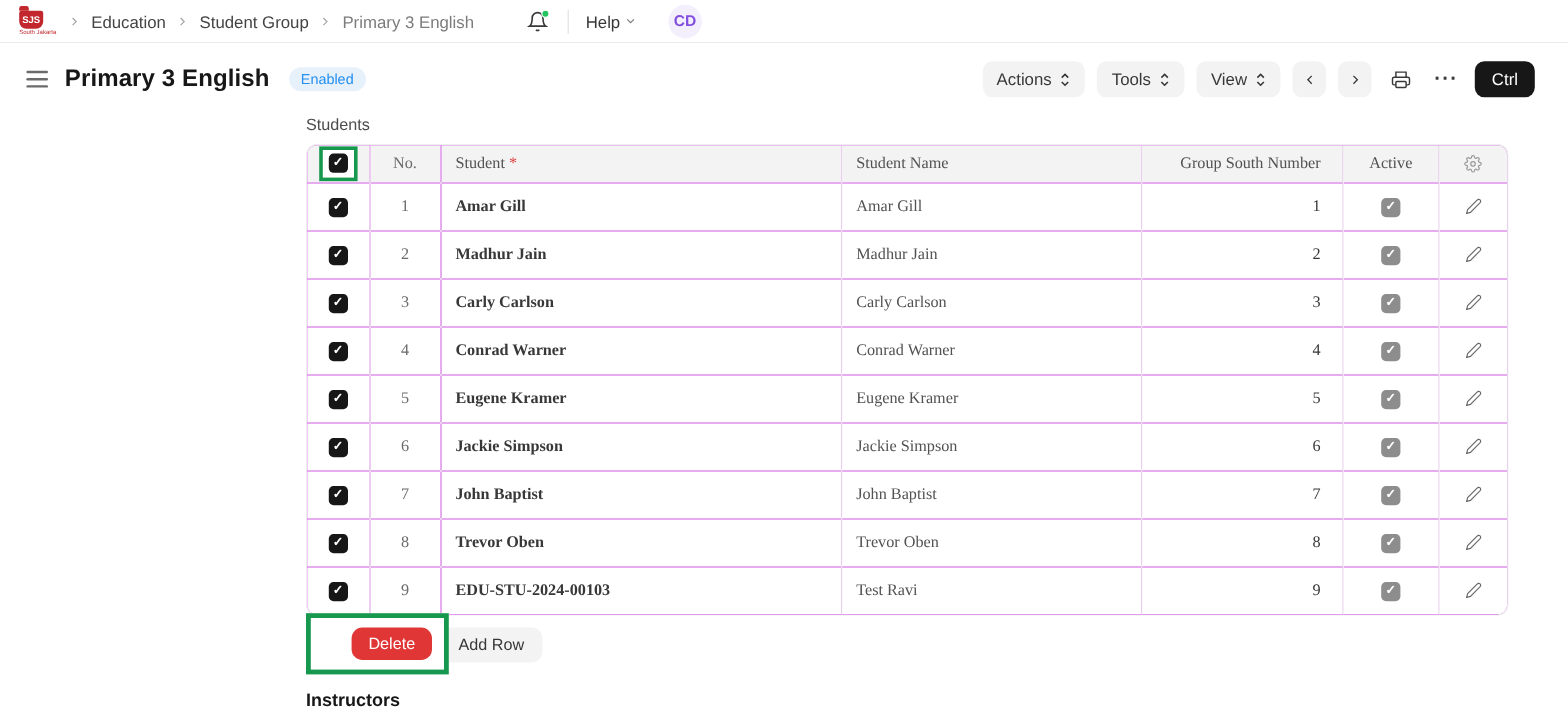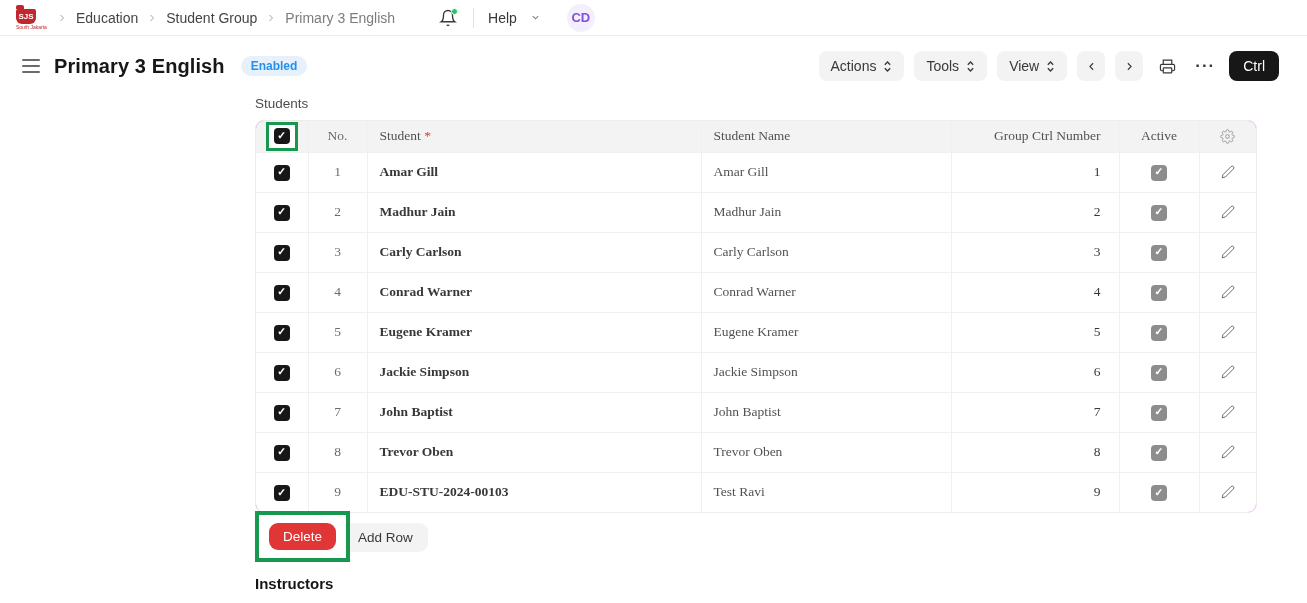--- a/index.html
+++ b/index.html
@@ -27,31 +27,31 @@
     border-radius:8px; display:flex; align-items:center; padding:0 10px; gap:8px; }
   .search-pill input{ border:none; outline:none; background:transparent; font-size:13.5px;
     color:#383838; width:100%; font-family:inherit; }
   .search-pill input::placeholder{ color:#7c7c7c; opacity:1; }
 
   .nav-right{ display:flex; align-items:center; margin-left:42px; gap:14px; }
   .bell-wrap{ position:relative; cursor:pointer; padding:2px; }
   .bell-dot{ position:absolute; top:1px; right:1px; width:7px; height:7px; background:#22c55e;
     border-radius:50%; border:1.5px solid #fff; }
   .nav-divider{ width:1px; height:20px; background:#e3e3e3; }
-  .help{ display:flex; align-items:center; gap:13px; font-size:14px; color:#383838; cursor:pointer; }
+  .help{ display:flex; align-items:center; gap:3px; font-size:14px; color:#383838; cursor:pointer; }
   .avatar{ width:28px; height:28px; border-radius:50%; background:#f4effd; color:#8250df;
     font-size:13px; font-weight:700; display:flex; align-items:center; justify-content:center; cursor:pointer;margin-left:12px; }
 
   
   .page-head{ height:60px; display:flex; align-items:center; padding:0 28px 0 22px; background:#fff; }
   .hamburger{ width:18px; display:flex; flex-direction:column; gap:4px; cursor:pointer; }
   .hamburger div{ height:2px; background:#6b6b6b; border-radius:1px; }
   .page-title{ font-size:20px; font-weight:700; color:#171717; margin-left:14px; letter-spacing:.1px; }
   .status-badge{ margin-left:16px; background:#e7f1fc; color:var(--badge-blue); font-size:12px;
-    padding:3px 10px; border-radius:12px;font-weight:bold; }
+    padding:3px 10px; border-radius:12px; }
   .head-actions{ margin-left:auto; display:flex; align-items:center; gap:10px; }
   .btn{ border:none; cursor:pointer; font-family:inherit; border-radius:8px; font-size:14px;
     color:#383838; background:var(--gray-bg); height:30px; display:inline-flex; align-items:center;
     justify-content:center; padding:0 12px; gap:7px; }
   .btn.icon-only{ width:28px; padding:0; }
   .btn.plain{ background:transparent; }
   .btn.save{ background:var(--save-black); color:#fff; font-weight:500; padding:0 14px; }
   .ellipsis-glyph{ font-size:17px; font-weight:700; letter-spacing:1px; color:#383838; line-height:10px; }
 
   
@@ -84,21 +84,21 @@
   .cb-dark{ background:#171717; }
   .cb-gray{ background:#8d8d8d; cursor:default; }
 
   .anno-check{ display:inline-flex; align-items:center; justify-content:center;
     border:3px solid var(--green); background:#fff; width:32px; height:29px; }
 
   .grid-footer{ display:flex; align-items:center; margin-top:0; }
   .anno-delete{ border:4px solid var(--green); background:#fff; padding:8px 10px; display:inline-flex;
     position:relative; z-index:2; margin-top:-2px; }
   .btn-delete{ border:none; cursor:pointer; font-family:inherit; background:var(--red); color:#fff;
-    font-size:13.5px; font-weight:500; padding:6px 14px; border-radius:9px; }
+    font-size:13.5px; font-weight:500; padding:6px 14px; border-radius:9px;margin-left:24px; }
   .btn-addrow{ border:none; cursor:pointer; font-family:inherit; background:var(--gray-bg); color:#383838;
     font-size:13.5px; padding:7px 15px 7px 22px; border-radius:9px; margin-left:-14px; position:relative; z-index:1; }
 
   .instructors-label{ margin-top:13px; font-size:15px; font-weight:700; color:#171717; }
 
   svg{ display:block; }
 </style>
 </head>
 <body>
 
@@ -226,21 +226,21 @@
             <span class="anno-check">
               <span class="cb cb-dark"></span>
             </span>
           </th>
           <th class="col-no-h">No.</th>
           <th class="col-student-h">
             <span>Student</span>
             <span class="req">*</span>
           </th>
           <th class="col-name-h">Student Name</th>
-          <th class="col-roll-h">Group Ctrl Number</th>
+          <th class="col-roll-h">Group South Number</th>
           <th class="col-active-h">Active</th>
           <th class="col-edit-h">
             <svg width="15" height="15" viewBox="0 0 24 24" fill="none" stroke="#9a9a9a" stroke-width="1.6" style="margin:0 auto">
               <circle cx="12" cy="12" r="3"></circle>
               <path d="M19.4 15a1.65 1.65 0 0 0 .33 1.82l.06.06a2 2 0 0 1 0 2.83 2 2 0 0 1-2.83 0l-.06-.06a1.65 1.65 0 0 0-1.82-.33 1.65 1.65 0 0 0-1 1.51V21a2 2 0 0 1-2 2 2 2 0 0 1-2-2v-.09A1.65 1.65 0 0 0 9 19.4a1.65 1.65 0 0 0-1.82.33l-.06.06a2 2 0 0 1-2.83 0 2 2 0 0 1 0-2.83l.06-.06a1.65 1.65 0 0 0 .33-1.82 1.65 1.65 0 0 0-1.51-1H3a2 2 0 0 1-2-2 2 2 0 0 1 2-2h.09A1.65 1.65 0 0 0 4.6 9a1.65 1.65 0 0 0-.33-1.82l-.06-.06a2 2 0 0 1 0-2.83 2 2 0 0 1 2.83 0l.06.06a1.65 1.65 0 0 0 1.82.33H9a1.65 1.65 0 0 0 1-1.51V3a2 2 0 0 1 2-2 2 2 0 0 1 2 2v.09a1.65 1.65 0 0 0 1 1.51 1.65 1.65 0 0 0 1.82-.33l.06-.06a2 2 0 0 1 2.83 0 2 2 0 0 1 0 2.83l-.06.06a1.65 1.65 0 0 0-.33 1.82V9a1.65 1.65 0 0 0 1.51 1H21a2 2 0 0 1 2 2 2 2 0 0 1-2 2h-.09a1.65 1.65 0 0 0-1.51 1z"></path>
             </svg>
           </th>
         </tr>
       </thead>
       <tbody>

